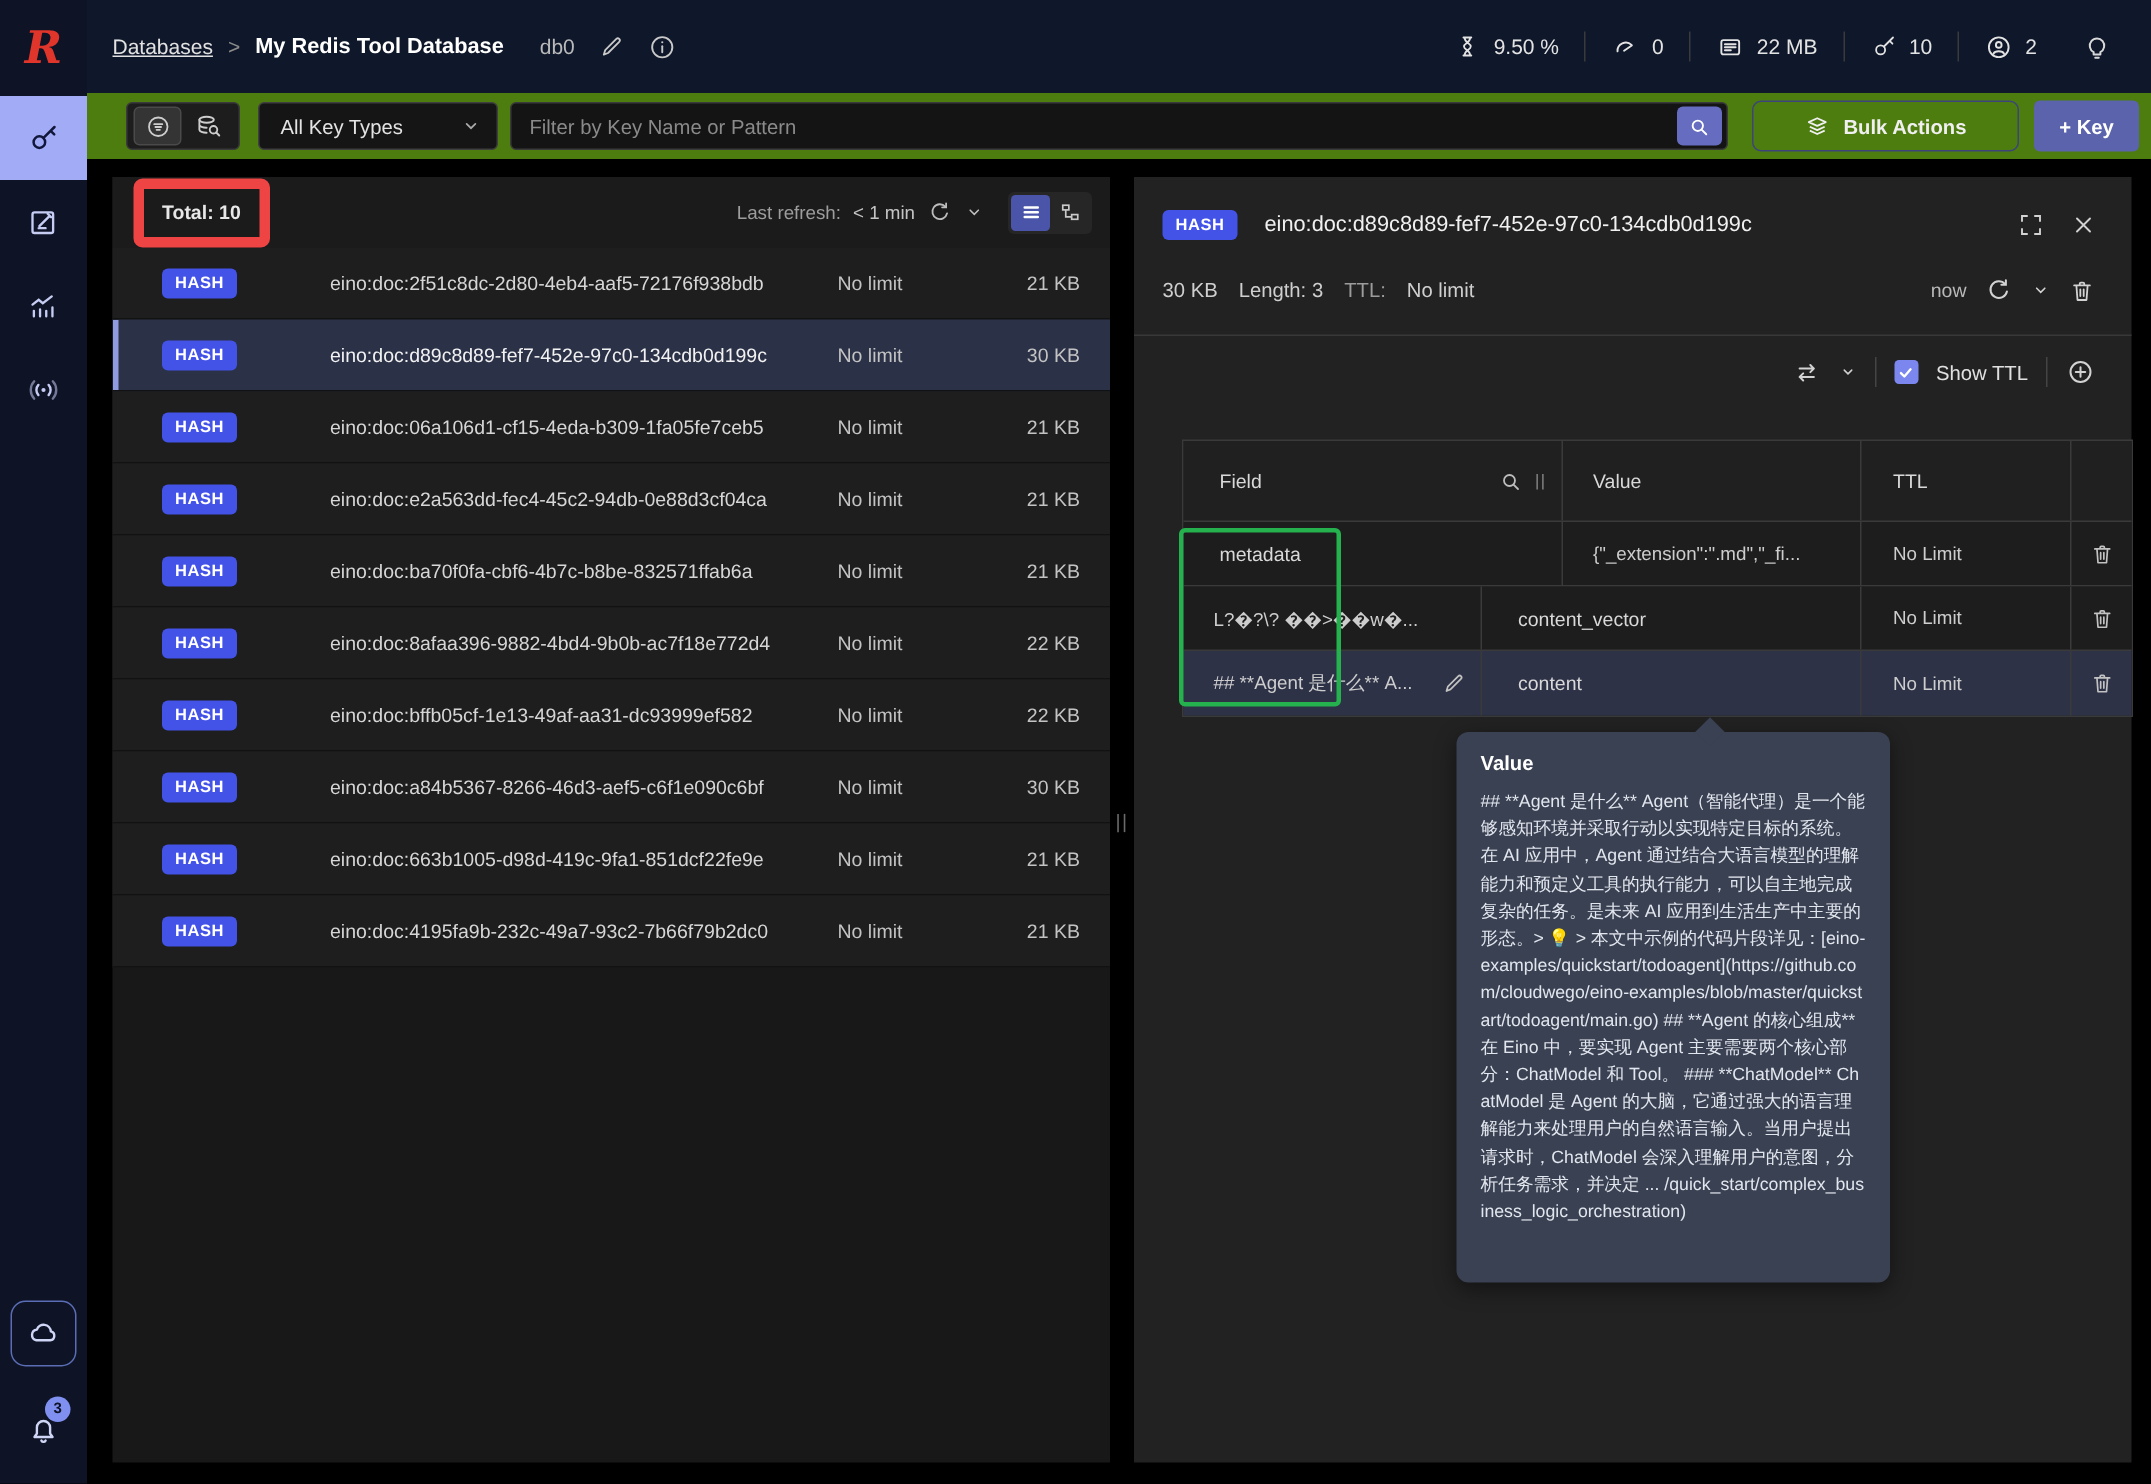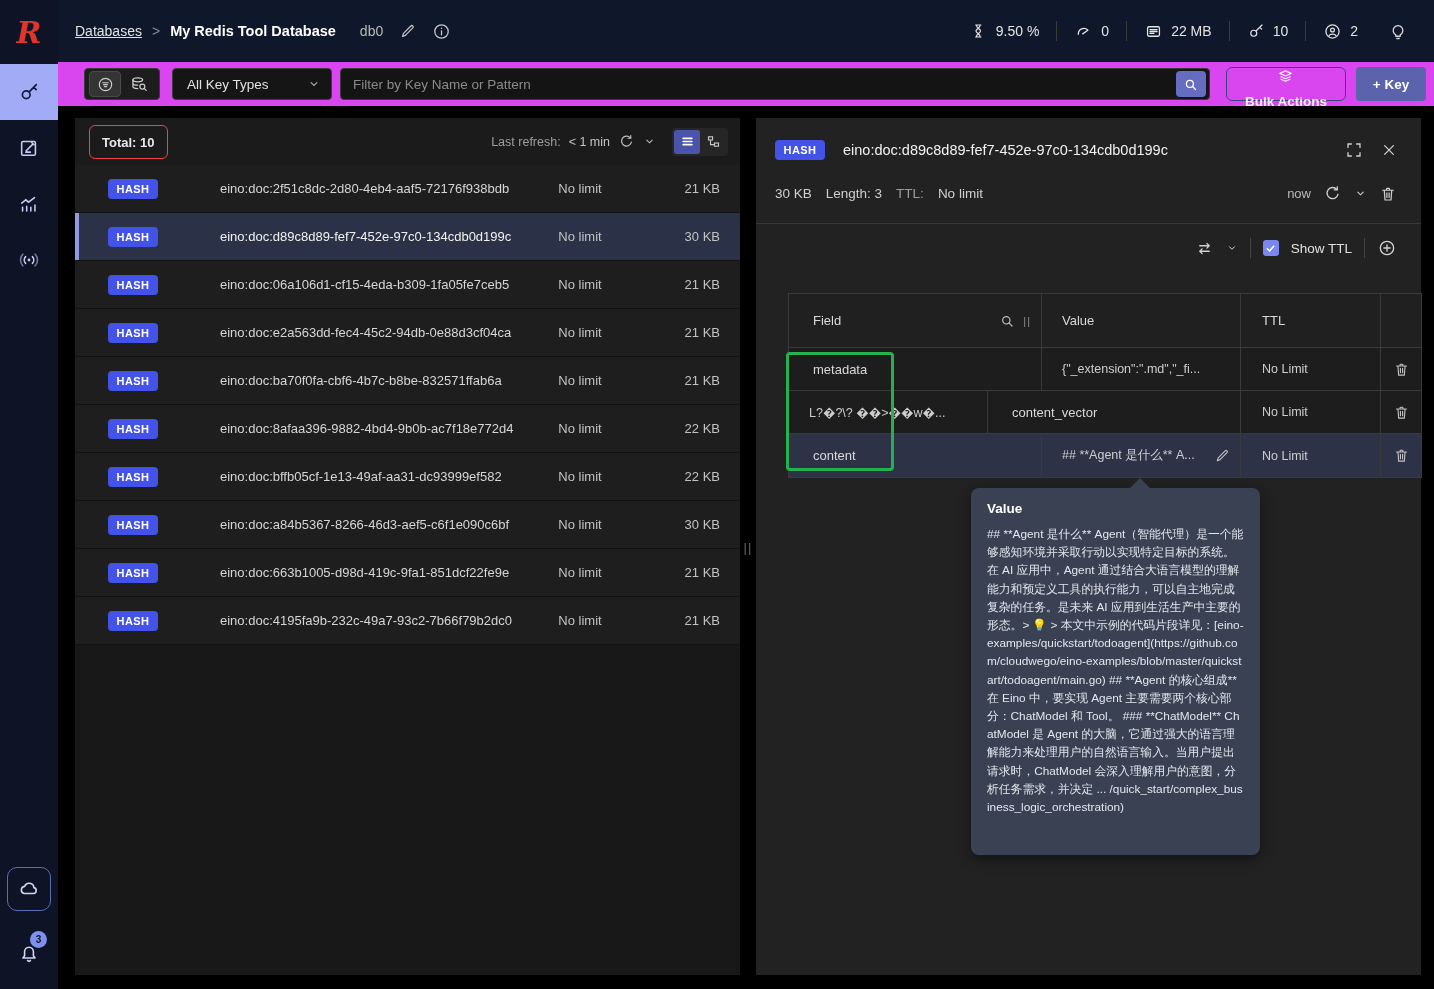--- a/index.html
+++ b/index.html
@@ -35,51 +35,51 @@
   .breadcrumb .sep { color:#8b8b8b; }
   .breadcrumb .title { color:#fff; font-weight:bold; font-size:14.5px; }
   .breadcrumb .dbindex { color:#b9b9b9; margin-left:14px; font-size:14px; }
   .breadcrumb .bicon { color:#c9c9c9; margin-left:6px; cursor:pointer; }
   .hstats { margin-left:auto; display:flex; align-items:center; font-size:14px; color:#e3e3e3; }
   .hstat { display:flex; align-items:center; gap:8px; }
   .hdiv { width:1px; height:20px; background:#3a3a3a; margin:0 17px; }
   .bulb { margin-left:30px; color:#d8d8d8; cursor:pointer; }
 
   
-  .filterbar { position:absolute; left:58px; top:62px; width:1376px; height:44px; background:#d946ef;
+  .filterbar { position:absolute; left:58px; top:62px; width:1376px; height:44px; background:#4d7c0f;
     display:flex; align-items:center; padding:0 8px 0 26px; }
   .fgroup { display:flex; align-items:center; background:#1d1d1d; border:1px solid #3a3a3a;
     border-radius:4px; height:32px; padding:0 4px; gap:2px; }
   .fbtn { width:32px; height:26px; border-radius:4px; display:flex; align-items:center;
     justify-content:center; color:#cdcdcd; cursor:pointer; }
   .fbtn.selected { background:#343434; border:1px solid #4a4a4a; }
   .ktype { margin-left:12px; width:160px; height:32px; border:1px solid #3f3f3f; border-radius:4px;
     background:#151515; display:flex; align-items:center; padding:0 10px 0 14px; font-size:13.5px;
     color:#e3e3e3; cursor:pointer; }
   .ktype .chev { margin-left:auto; color:#aaa; }
   .searchwrap { margin-left:8px; flex:1; height:32px; border:1px solid #3a3a3a; border-radius:4px;
     background:#141414; display:flex; align-items:center; padding:0 3px 0 12px; }
   .searchwrap input { flex:1; background:transparent; border:none; outline:none; color:#d9d9d9;
     font-size:13.5px; font-family:"Liberation Sans", sans-serif; }
   .searchwrap input::placeholder { color:#8a8a8a; }
   .searchbtn { width:30px; height:26px; border-radius:4px; background:#666dc1; color:#fff;
     display:flex; align-items:center; justify-content:center; cursor:pointer; }
-  .bulkbtn { margin-left:16px; height:34px; padding:0 18px; border:1px solid #3d447c; border-radius:6px;
+  .bulkbtn { margin-left:16px; height:34px; padding:0 34px; border:1px solid #3d447c; border-radius:6px;
     background:transparent; color:#f0f0f0; font-size:13.5px; font-weight:bold; display:flex;
-    align-items:center; gap:9px; cursor:pointer;flex-direction:column; }
+    align-items:center; gap:9px; cursor:pointer; }
   .addkeybtn { margin-left:10px; height:34px; width:70px; border:none; border-radius:4px;
     background:#5a63ab; color:#fff; font-size:13.5px; font-weight:bold; cursor:pointer; }
 
   
   .main { position:absolute; left:58px; top:106px; width:1376px; height:883px; background:#000; }
 
   
   .list-panel { position:absolute; left:17px; top:12px; width:665px; height:857px; background:#181818; }
   .list-header { height:47px; display:flex; align-items:center; padding:0 12px 0 14px; background:#1b1b1b; }
-  .green-box { border:1px solid #ef4444; border-radius:6px; padding:7px 12px; }
+  .green-box { border:7px solid #ef4444; border-radius:6px; padding:7px 12px; }
   .total-label { font-size:13px; font-weight:bold; color:#e8e8e8; }
   .lh-right { margin-left:auto; display:flex; align-items:center; gap:8px; }
   .lr-label, .lr-value { font-size:12.5px; color:#9d9d9d; }
   .lr-value { color:#c4c4c4; }
   .lh-icon { color:#bdbdbd; cursor:pointer; }
   .viewtoggle { display:flex; background:#262626; border-radius:4px; padding:2px; margin-left:8px; }
   .vtbtn { width:26px; height:24px; border-radius:3px; display:flex; align-items:center;
     justify-content:center; color:#c9c9c9; cursor:pointer; }
   .vtbtn.active { background:#4a54a8; color:#fff; }
 
@@ -603,31 +603,31 @@
               <span class="trash icon">
                 <svg width="17" height="17" viewBox="0 0 24 24" fill="none" stroke="currentColor" stroke-width="1.6" stroke-linecap="round" stroke-linejoin="round">
                   <path d="M5 7 h14 M10 7 V5.6 a1 1 0 0 1 1-1 h2 a1 1 0 0 1 1 1 V7 M7 7 l1 13 h8 l1-13"></path>
                   <path d="M10.5 10.5 v6 M13.5 10.5 v6"></path>
                 </svg>
               </span>
             </div>
           </div>
 
           <div class="frow vrow highlighted editable">
-            <div class="fcell col-field">
-              <span>content</span>
-            </div>
             <div class="fcell col-value">
               <span>## **Agent 是什么** A...</span>
               <span class="pencil-icon icon">
                 <svg width="16" height="16" viewBox="0 0 24 24" fill="none" stroke="currentColor" stroke-width="1.7" stroke-linejoin="round">
                   <path d="M5 19 l1.3-4.3 L16.8 4.2 a1.9 1.9 0 0 1 2.7 2.7 L9 17.4 5 19 z"></path>
                 </svg>
               </span>
             </div>
+            <div class="fcell col-field">
+              <span>content</span>
+            </div>
             <div class="fcell col-ttl">
               <span>No Limit</span>
             </div>
             <div class="fcell col-actions">
               <span class="trash icon">
                 <svg width="17" height="17" viewBox="0 0 24 24" fill="none" stroke="currentColor" stroke-width="1.6" stroke-linecap="round" stroke-linejoin="round">
                   <path d="M5 7 h14 M10 7 V5.6 a1 1 0 0 1 1-1 h2 a1 1 0 0 1 1 1 V7 M7 7 l1 13 h8 l1-13"></path>
                   <path d="M10.5 10.5 v6 M13.5 10.5 v6"></path>
                 </svg>
               </span>

